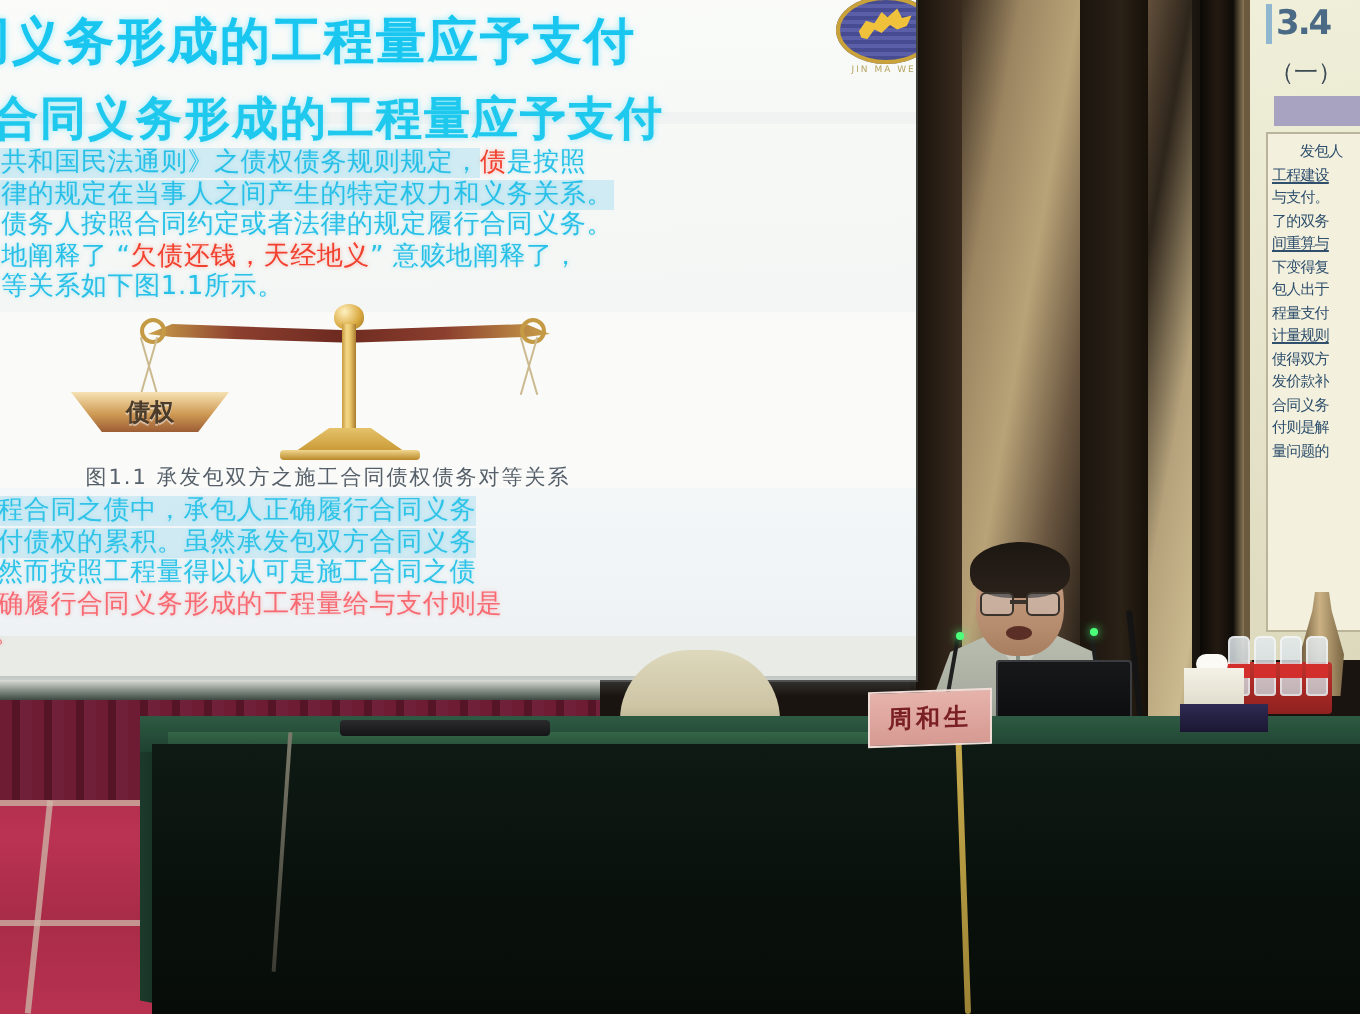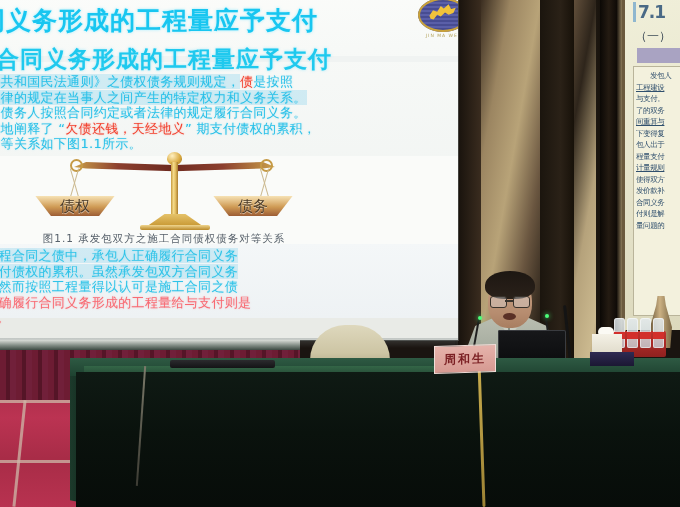--- a/index.html
+++ b/index.html
@@ -73,21 +73,21 @@
   .sc-beam{position:absolute;left:20px;top:14px;width:201px;height:12px;
     background:linear-gradient(90deg,#caa04a,#8c3f2e 22%,#6d2a20 48%,#8c3f2e 74%,#caa04a);
     clip-path:polygon(0 42%,6% 0,50% 26%,94% 0,100% 42%,94% 54%,50% 78%,6% 54%);}
   .sc-ring{position:absolute;width:9px;height:9px;border:2px solid #c59a45;border-radius:50%;top:11px;}
   .sc-ring.l{left:16px;} .sc-ring.r{left:206px;}
   .sc-str{position:absolute;top:20px;width:1px;height:30px;background:#cbb98f;}
   .sc-pan{position:absolute;top:48px;width:86px;height:20px;
     background:linear-gradient(180deg,#f6e2b4,#cf9a54 55%,#9c5d35);
     clip-path:polygon(4% 0,96% 0,78% 100%,22% 100%);
     display:flex;align-items:center;justify-content:center;}
-  .sc-pan span{font-size:15px;font-weight:normal;color:#4a3b2a;text-shadow:0 1px 0 rgba(255,255,255,.5);}
+  .sc-pan span{font-size:12px;font-weight:bold;color:#4a3b2a;text-shadow:0 1px 0 rgba(255,255,255,.5);}
   .sc-pan.l{left:-22px;} .sc-pan.r{left:156px;}
   .sc-eq{position:absolute;left:86px;top:80px;width:70px;text-align:center;
     font-size:16px;font-weight:bold;color:#3f4a52;letter-spacing:6px;}
   .fig-cap{position:absolute;left:0;top:236px;width:340px;text-align:center;
     font-size:10.5px;color:#56606a;letter-spacing:1px;white-space:nowrap;}
 
   .para2{position:absolute;left:-22px;top:252px;width:496px;font-size:13px;line-height:15.6px;
     color:#2fc3e8;letter-spacing:.3px;white-space:nowrap;text-shadow:0 0 2px rgba(90,210,240,.4);}
   .para2 .ln{display:block;}
   .para2 .pink{color:#f86a72;text-shadow:0 0 2px rgba(250,110,120,.4);}
@@ -199,21 +199,21 @@
 <div id="stage">
 
   <div class="wall-left"></div>
   <div class="wall-mid"></div>
   <div class="wall-darkstrip"></div>
   <div class="wall-darkstrip2"></div>
   <div class="wall-right"></div>
   <div class="pillar"></div>
 
   <div class="screen2">
-    <div class="s2-title"><span class="tl">7.1</span></div>
+    <div class="s2-title"><span class="tl">3.4</span></div>
     <div class="s2-sub">（一）</div>
     <div class="s2-bar"></div>
     <div class="s2-box">
       <div class="s2-line" style="padding-left:14px">发包人</div>
       <div class="s2-line ul">工程建设</div>
       <div class="s2-line">与支付。</div>
       <div class="s2-line">了的双务</div>
       <div class="s2-line ul">间重算与</div>
       <div class="s2-line">下变得复</div>
       <div class="s2-line">包人出于</div>
@@ -233,42 +233,39 @@
     <div class="slide-bandC"></div>
     <div class="slide-bandD"></div>
 
     <div class="ttl1">同义务形成的工程量应予支付</div>
     <div class="ttl2">行合同义务形成的工程量应予支付</div>
 
     <div class="para">
       <span class="ln"><span class="selbg">人民共和国民法通则》之债权债务规则规定，</span><span class="red">债</span><span>是按照</span></span>
       <span class="ln"><span class="selbg">或法律的规定在当事人之间产生的特定权力和义务关系。</span></span>
       <span class="ln"><span>要求债务人按照合同约定或者法律的规定履行合同义务。</span></span>
-      <span class="ln"><span>意赅地阐释了 “</span><span class="red">欠债还钱，天经地义</span><span>” 期支付债权的累积，</span></span>
+      <span class="ln"><span>意赅地阐释了 “</span><span class="red">欠债还钱，天经地义</span><span>” 意赅地阐释了，</span></span>
       <span class="ln"><span>务对等关系如下图1.1所示。</span></span>
     </div>
 
     <div class="scale-wrap">
       <div class="sc-knob"></div>
       <div class="sc-beam"></div>
       <div class="sc-ring l"></div>
       <div class="sc-ring r"></div>
       <div class="sc-str" style="left:20px;transform:rotate(-16deg)"></div>
       <div class="sc-str" style="left:20px;transform:rotate(16deg)"></div>
       <div class="sc-str" style="left:210px;transform:rotate(-16deg)"></div>
       <div class="sc-str" style="left:210px;transform:rotate(16deg)"></div>
       <div class="sc-post"></div>
       <div class="sc-base"></div>
       <div class="sc-base2"></div>
       <div class="sc-pan l">
           <span>债权</span>
         </div>
-      <div class="sc-pan r">
-          <span>债务</span>
-        </div>
     </div>
 
     <div class="fig-cap">图1.1  承发包双方之施工合同债权债务对等关系</div>
 
     <div class="para2">
       <span class="ln"><span class="selbg">务工程合同之债中，承包人正确履行合同义务</span></span>
       <span class="ln"><span class="selbg">期支付债权的累积。虽然承发包双方合同义务</span></span>
       <span class="ln"><span>性，然而按照工程量得以认可是施工合同之债</span></span>
       <span class="ln pink"><span>人正确履行合同义务形成的工程量给与支付则是</span></span>
       <span class="ln pink"><span>” 的。</span></span>

